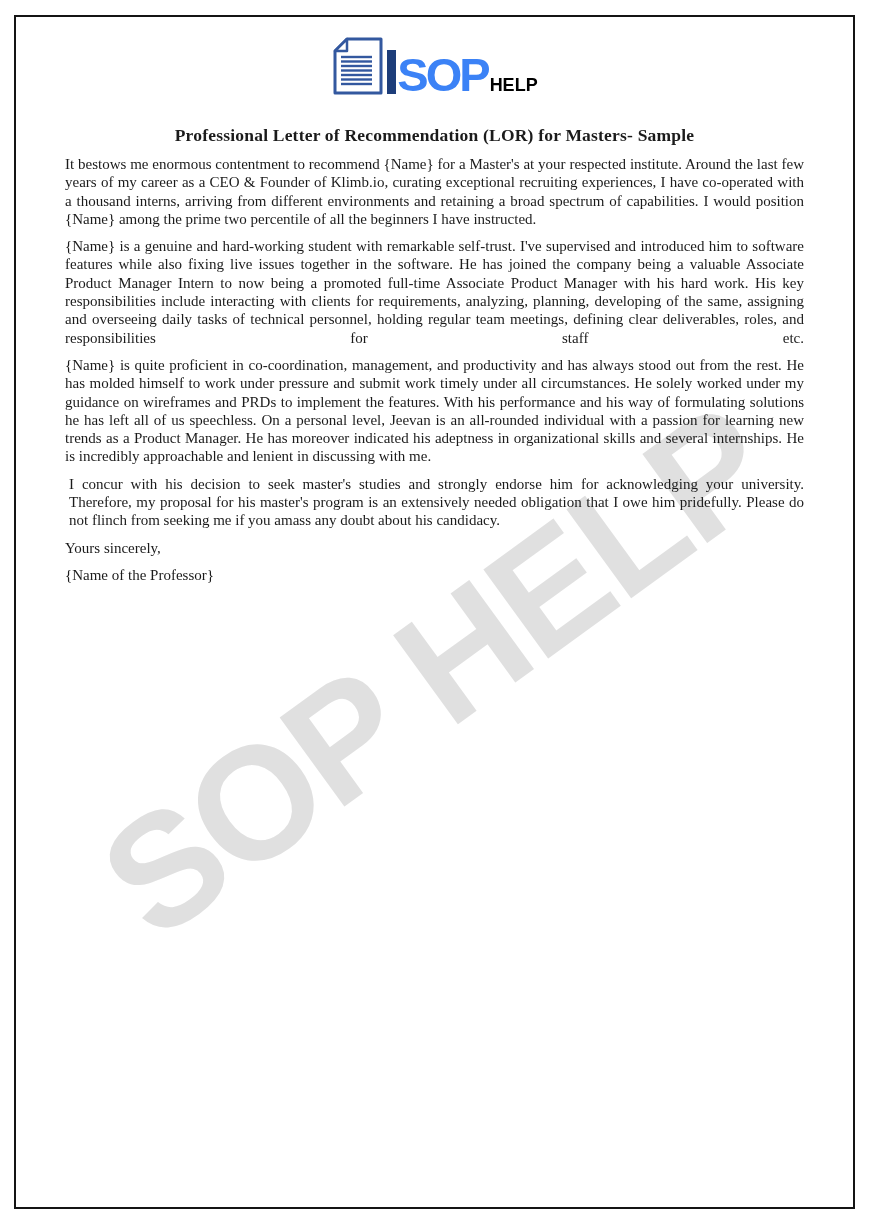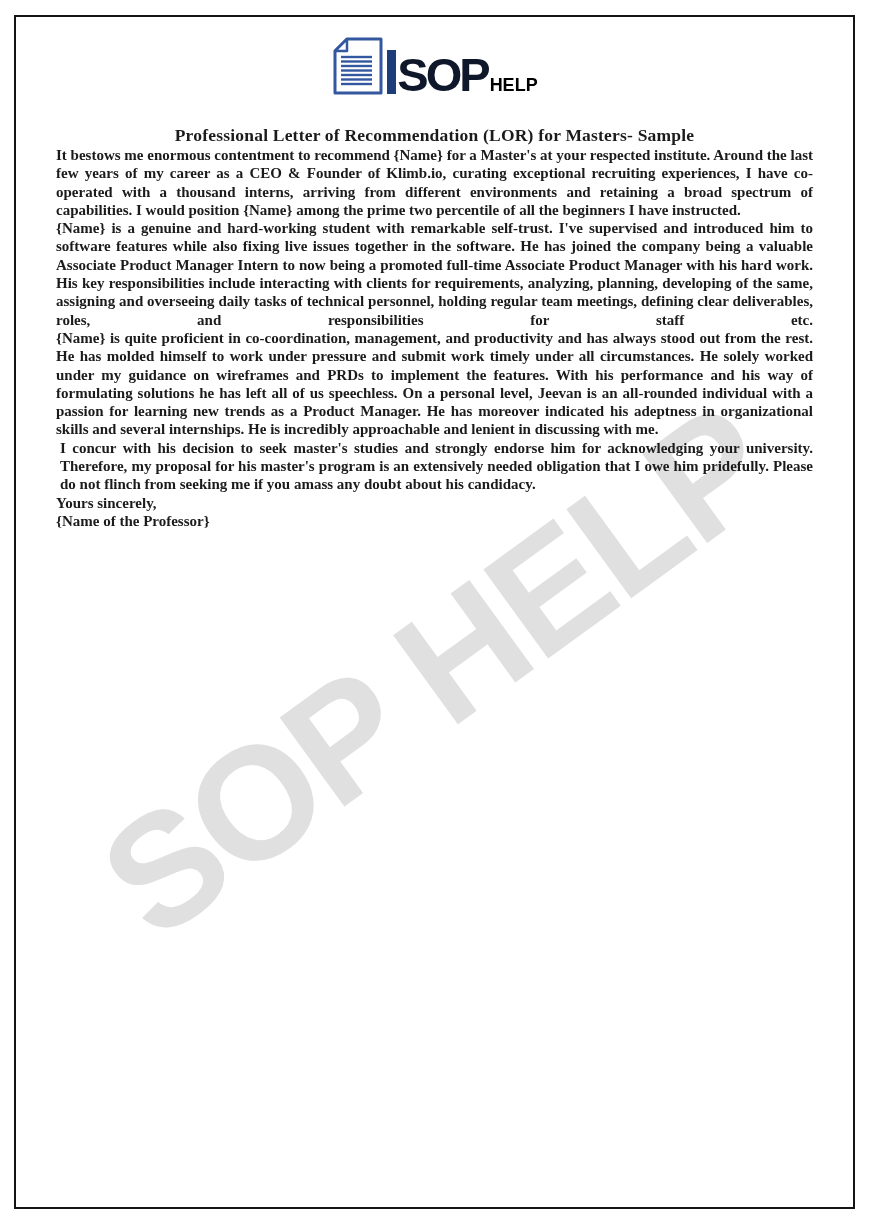--- a/index.html
+++ b/index.html
@@ -53,21 +53,21 @@
     background: #1d3d7a;
     margin-left: 2px;
     margin-bottom: 1px;
   }
   .logo-sop {
     font-family: "Liberation Sans", sans-serif;
     font-weight: 900;
     font-size: 47px;
     line-height: 0.82;
     letter-spacing: -3px;
-    color: #0f172a;
+    color: #3b82f6;
     margin-left: 1px;
   }
   .logo-help {
     font-family: "Liberation Sans", sans-serif;
     font-weight: 900;
     font-size: 18px;
     line-height: 1;
     letter-spacing: 0px;
     color: #000000;
     margin-left: 2px;
@@ -84,23 +84,22 @@
     letter-spacing: 0.2px;
   }
   .content {
     position: relative;
     z-index: 1;
     margin: 0 40px;
     font-size: 15px;
     line-height: 18.3px;
   }
   .content p {
-    margin: 0;
+    margin: 9px;
     text-align: justify;
-    font-weight: bold;
   }
   .p1 { margin-top: 50px; }
   .p2 { margin-top: 45px; text-align-last: justify; }
   .p3 { margin-top: 58px; }
   .p4 { margin-top: 56px; padding-left: 4px; }
   .closing-thanks   { margin-top: 61px; }
   .closing-sincerely{ margin-top: 17px; }
   .closing-signature{ margin-top: 16px; }
   .closing-line { text-align: left; }
 </style>

